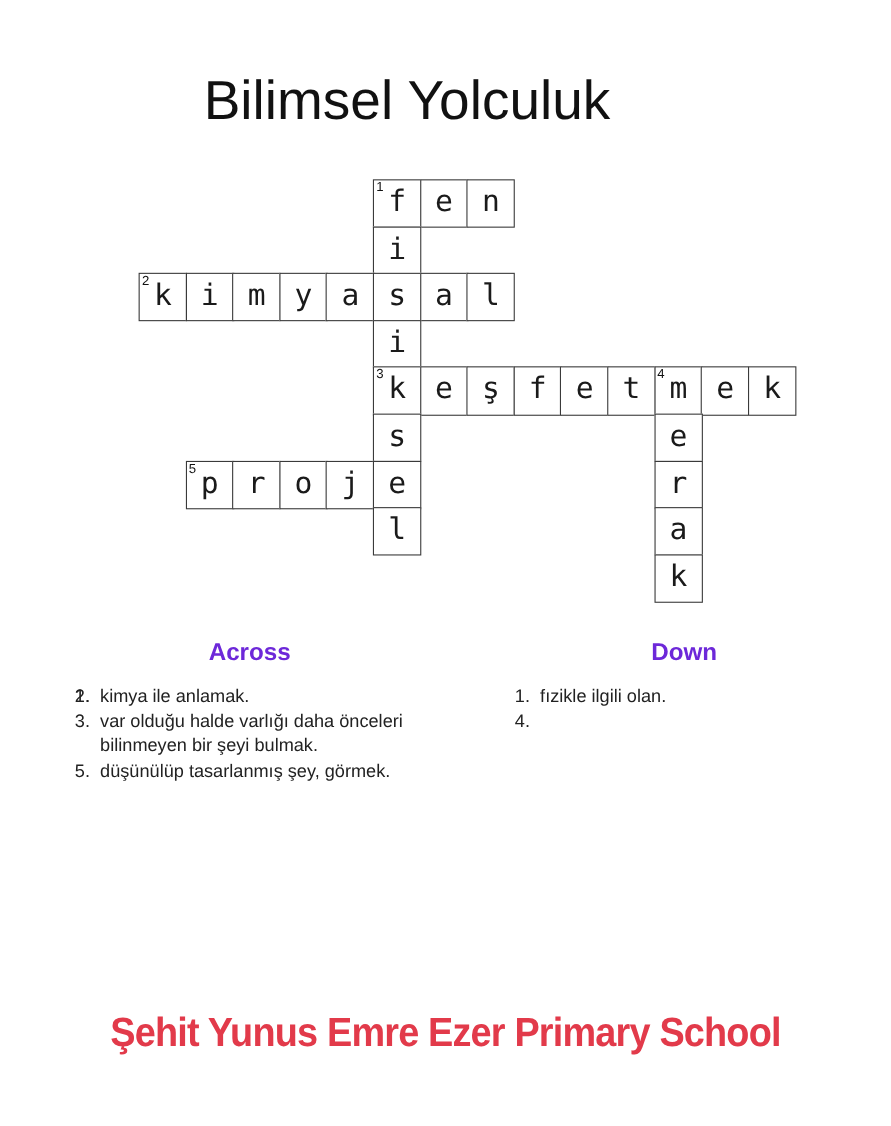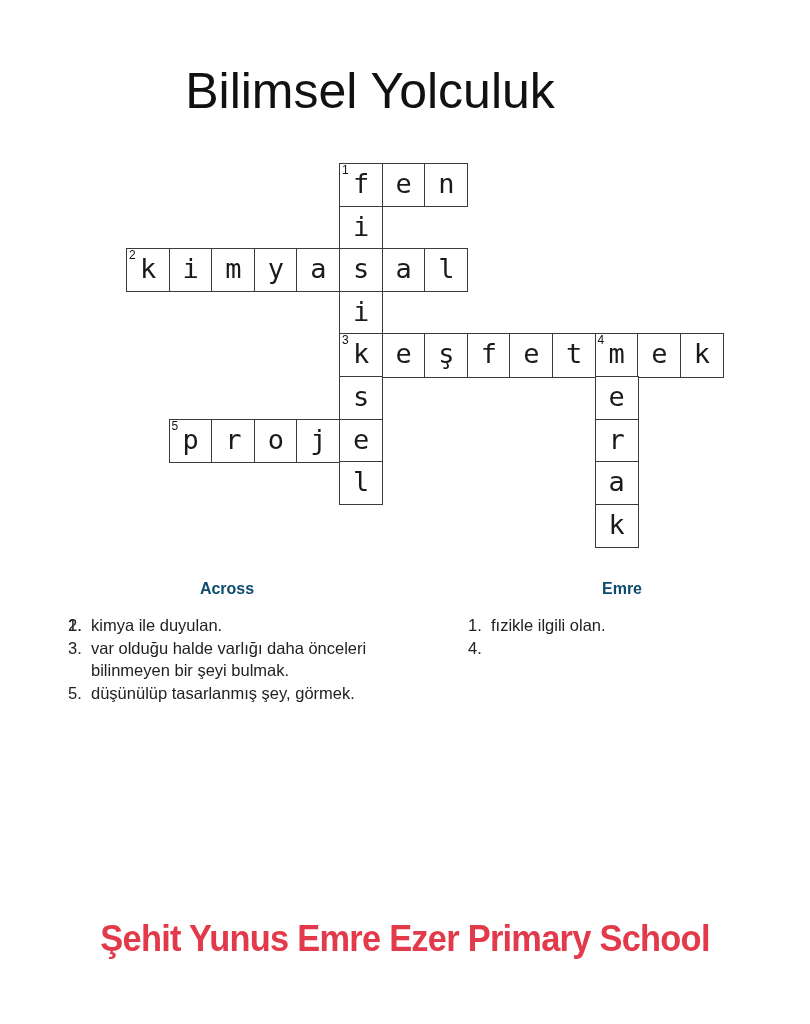--- a/index.html
+++ b/index.html
@@ -67,24 +67,24 @@
       position: absolute;
       top: 580px;
       font-family: "Liberation Sans", sans-serif;
       font-size: 16.5px;
       color: #222;
     }
     .clues.across { left: 62px; width: 330px; }
     .clues.down { left: 462px; width: 320px; }
     .clues h3 {
       margin: 0 0 16px 0;
-      font-size: 16px;
+      font-size: 22px;
       font-weight: bold;
       text-align: center;
-      color: #0c4a6e;
+      color: #6d28d9;
     }
     .clues.across h3 { width: 330px; margin-left: 0; }
     .clues.down h3 { width: 320px; }
     .clue {
       position: relative;
       padding-left: 29px;
       line-height: 22.6px;
     }
     .clue .n {
       position: absolute;
@@ -218,34 +218,34 @@
     </div>
   </div>
 
 <div class="clues across">
   <h3>Across</h3>
   <div class="clue">
     <span class="n">1.</span>
   </div>
   <div class="clue">
     <span class="n">2.</span>
-    <span>kimya ile duyulan.</span>
+    <span>kimya ile anlamak.</span>
   </div>
   <div class="clue">
     <span class="n">3.</span>
     <span>var olduğu halde varlığı daha önceleri bilinmeyen bir şeyi bulmak.</span>
   </div>
   <div class="clue">
     <span class="n">5.</span>
     <span>düşünülüp tasarlanmış şey, görmek.</span>
   </div>
 </div>
 
 <div class="clues down">
-  <h3>Emre</h3>
+  <h3>Down</h3>
   <div class="clue">
     <span class="n">1.</span>
     <span>fızikle ilgili olan.</span>
   </div>
   <div class="clue">
     <span class="n">4.</span>
   </div>
 </div>
 
 <div class="footer" style="color: rgb(226, 58, 74);">Şehit Yunus Emre Ezer Primary School</div>

